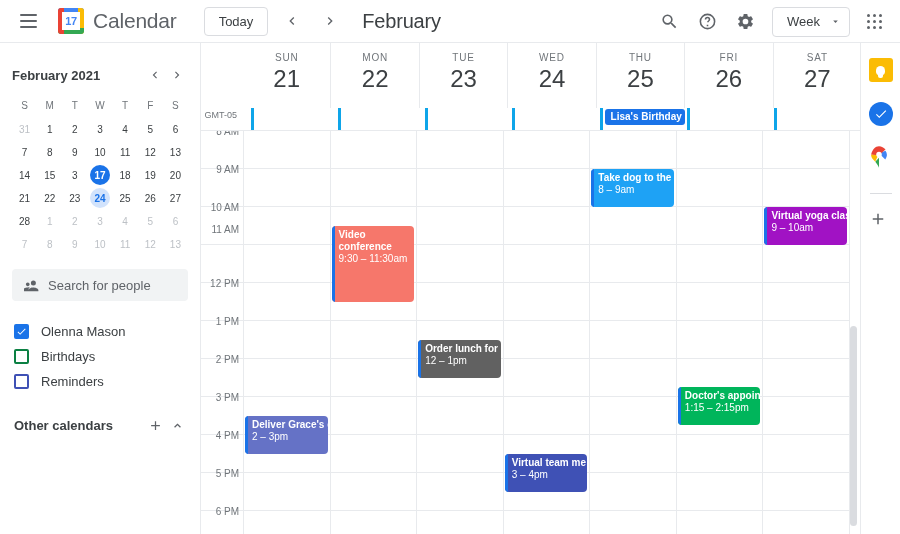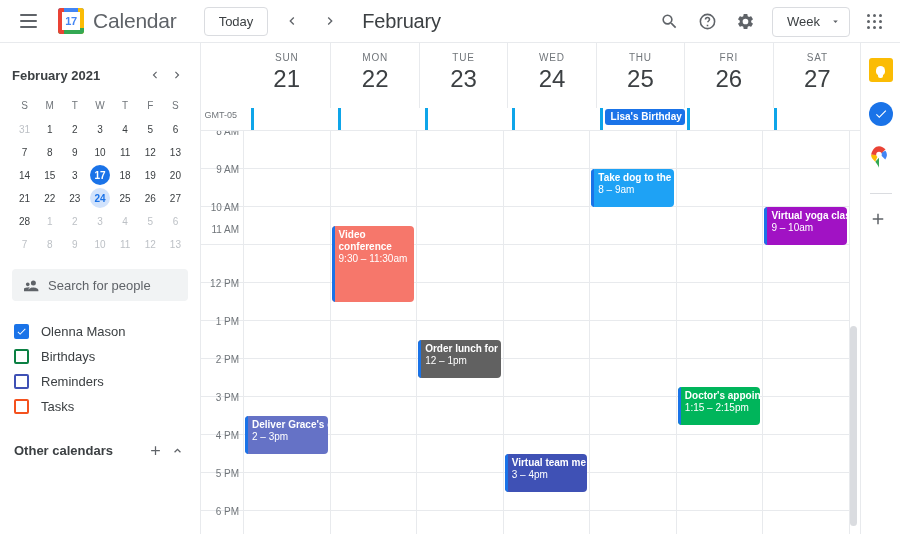--- a/index.html
+++ b/index.html
@@ -396,24 +396,20 @@
           <div class="cal-name">Olenna Mason</div>
         </div>
         <div class="cal-row">
           <div class="cal-box" style="border-color: rgb(11, 128, 67);"></div>
           <div class="cal-name">Birthdays</div>
         </div>
         <div class="cal-row">
           <div class="cal-box" style="border-color: rgb(63, 81, 181);"></div>
           <div class="cal-name">Reminders</div>
         </div>
-        <div class="cal-row">
-          <div class="cal-box" style="border-color: rgb(244, 81, 30);"></div>
-          <div class="cal-name">Tasks</div>
-        </div>
       </div>
   </div>
 
   <div class="cal-section">
     <div class="cal-sec-head">
       <div class="cal-sec-title">Other calendars</div>
       <div class="cal-sec-ic">
         <svg width="15" height="15" viewBox="0 0 24 24">
             <path fill="currentColor" d="M19 13h-6v6h-2v-6H5v-2h6V5h2v6h6z"></path>
           </svg>

